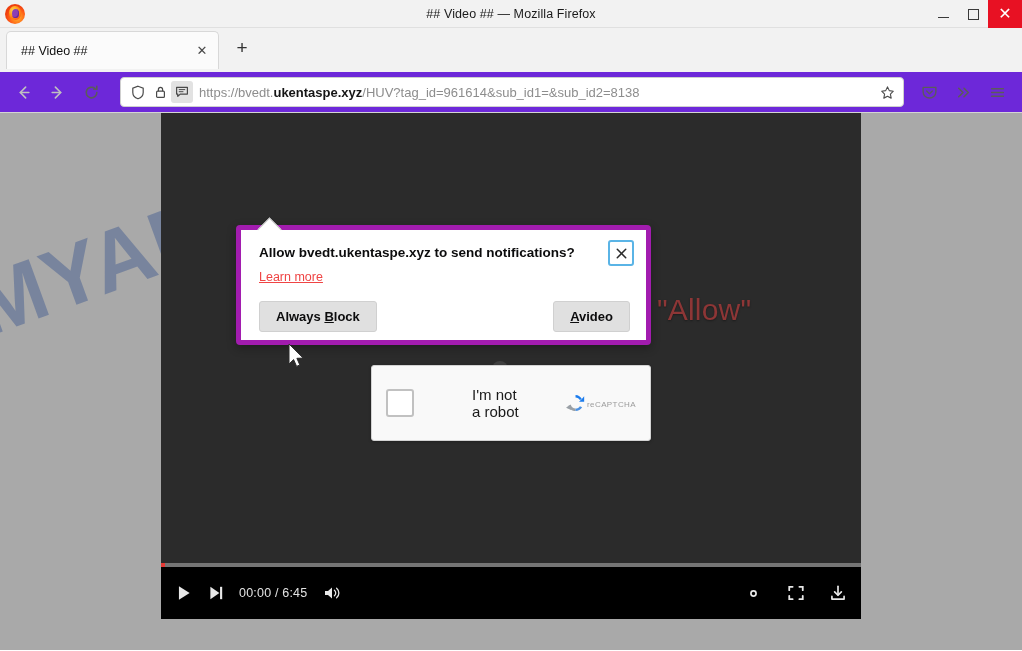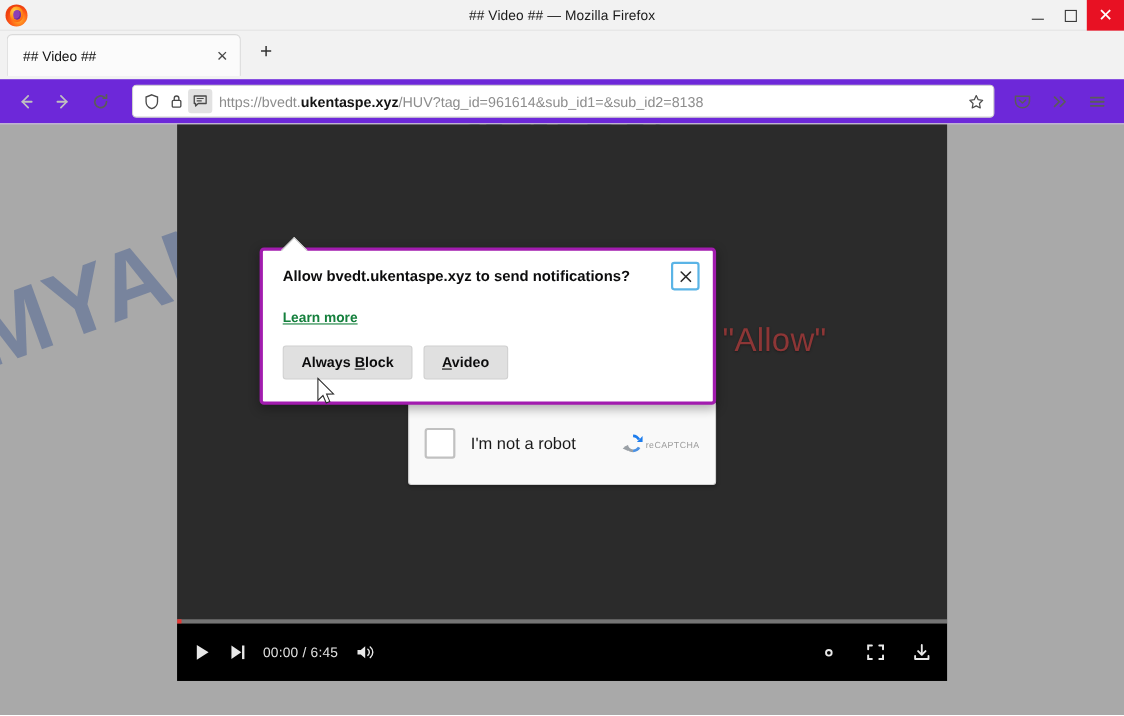--- a/index.html
+++ b/index.html
@@ -249,20 +249,21 @@
     position: absolute;
     left: 50%; top: 252px;
     transform: translateX(-50%);
     width: 280px; height: 76px;
     background: #f9f9f9;
     border: 1px solid #d3d3d3;
     border-radius: 3px;
     box-shadow: 0 1px 3px rgba(0,0,0,0.25);
     display: flex; align-items: center;
     padding: 0 14px;
+    gap: 44px;
   }
   .rc-check {
     width: 28px; height: 28px;
     border: 2px solid #c1c1c1;
     border-radius: 3px;
     background: #fff;
     flex: 0 0 auto;
   }
   .rc-label {
     flex: 1;
@@ -322,63 +323,62 @@
   }
   .ctrl-spacer { flex: 1; }
   .ctrl.right { margin-right: 0; margin-left: 24px; }
 
   
   .doorhanger {
     position: absolute;
     left: 236px; top: 112px;
     width: 415px;
     background: #fff;
-    border: 3px solid #a21caf;
+    border: 5px solid #a21caf;
     border-radius: 4px;
     box-shadow: 0 3px 10px rgba(0,0,0,0.30);
     z-index: 50;
-    padding: 14px 16px 20px 18px;
+    padding: 14px 16px 8px 18px;
   }
   .doorhanger::before {
     content: "";
     position: absolute;
     left: 20px; top: -9px;
     width: 16px; height: 16px;
     background: #fff;
     border-left: 1px solid #c6c6c6;
     border-top: 1px solid #c6c6c6;
     transform: rotate(45deg);
   }
   .dh-title {
     font-size: 13.5px;
     font-weight: 700;
     color: #0c0c0d;
     line-height: 1.35;
     width: 330px;
   }
   .dh-learn {
     display: inline-block;
-    margin-top: 22px;
+    margin-top: 8px;
     font-size: 12.5px;
-    color: #15803d;
+    color: #ef4444;
     text-decoration: underline;
-    font-weight: bold;
   }
   .dh-close {
     position: absolute;
     right: 12px; top: 10px;
     width: 26px; height: 26px;
     border: 2px solid #5ab4e6;
     border-radius: 3px;
     display: flex; align-items: center; justify-content: center;
     color: #2b2b2b;
     background: #fff;
   }
   .dh-buttons {
-    display: flex; justify-content: flex-start;
+    display: flex; justify-content: space-between;
     gap: 10px;
     margin-top: 16px;
   }
   .dh-btn {
     background: #e0e0e0;
     border: 1px solid #d0d0d0;
     border-radius: 3px;
     font-size: 13px;
     font-weight: 700;
     color: #0c0c0d;

